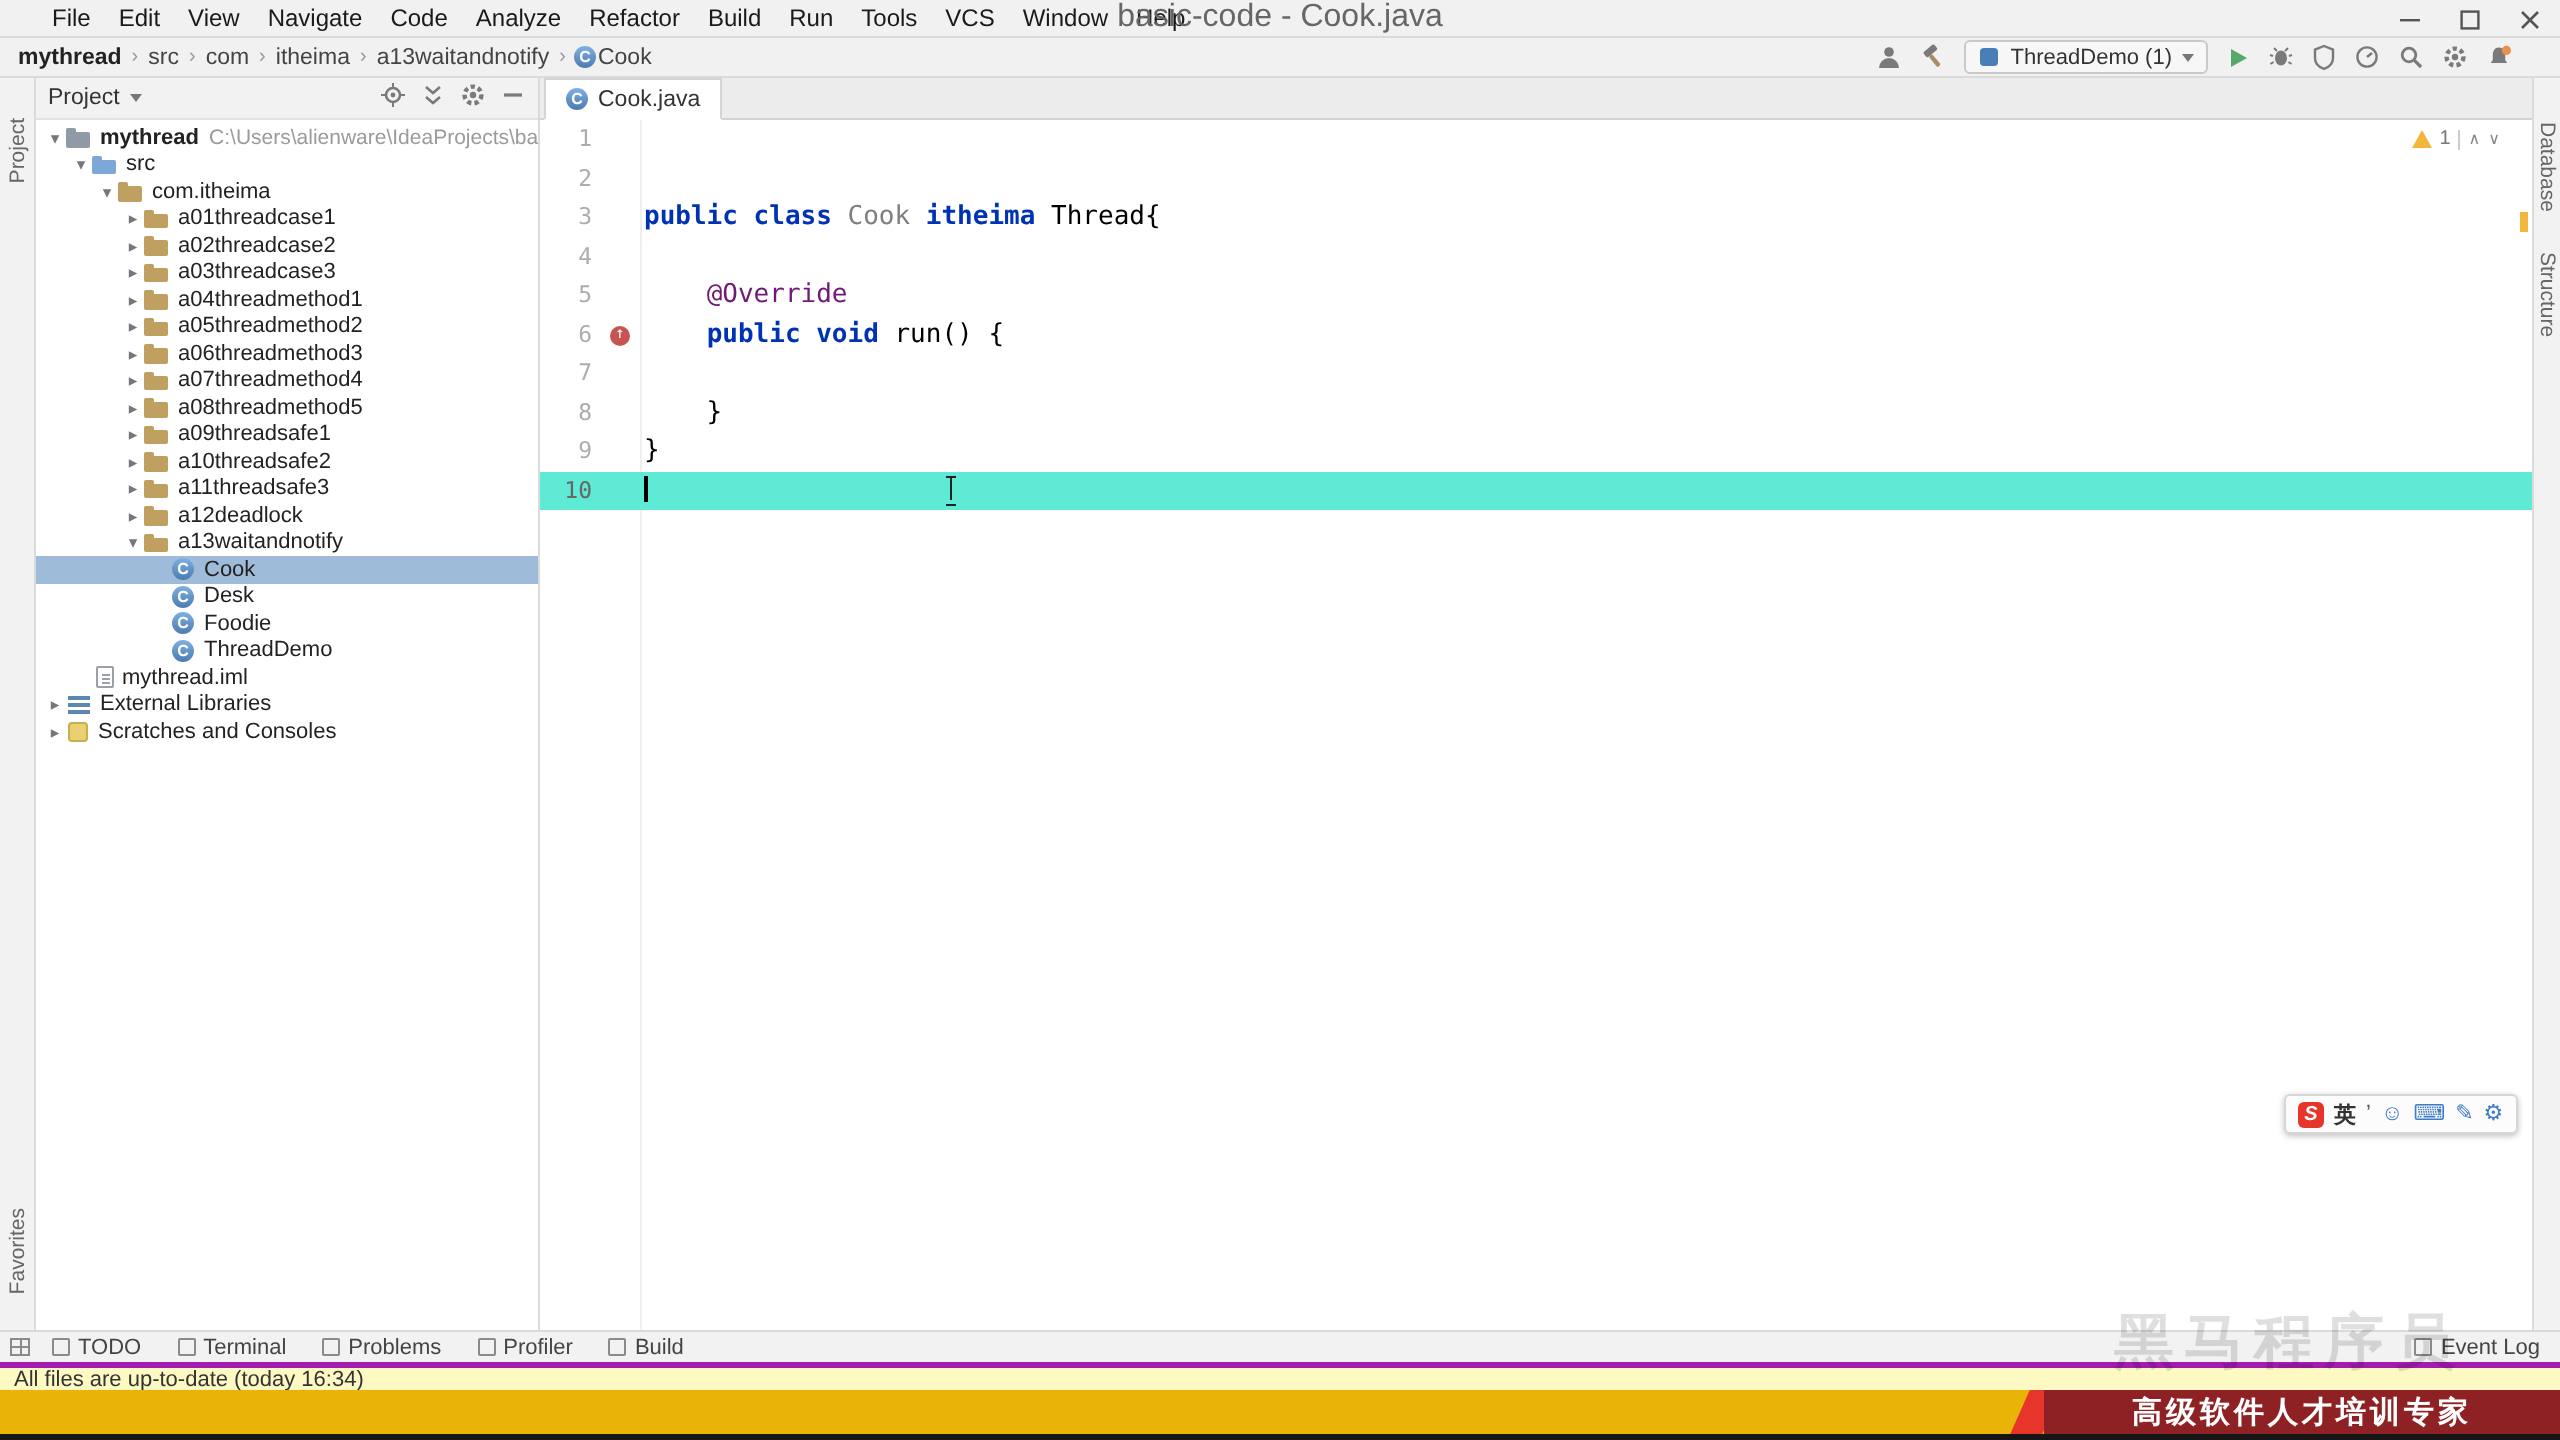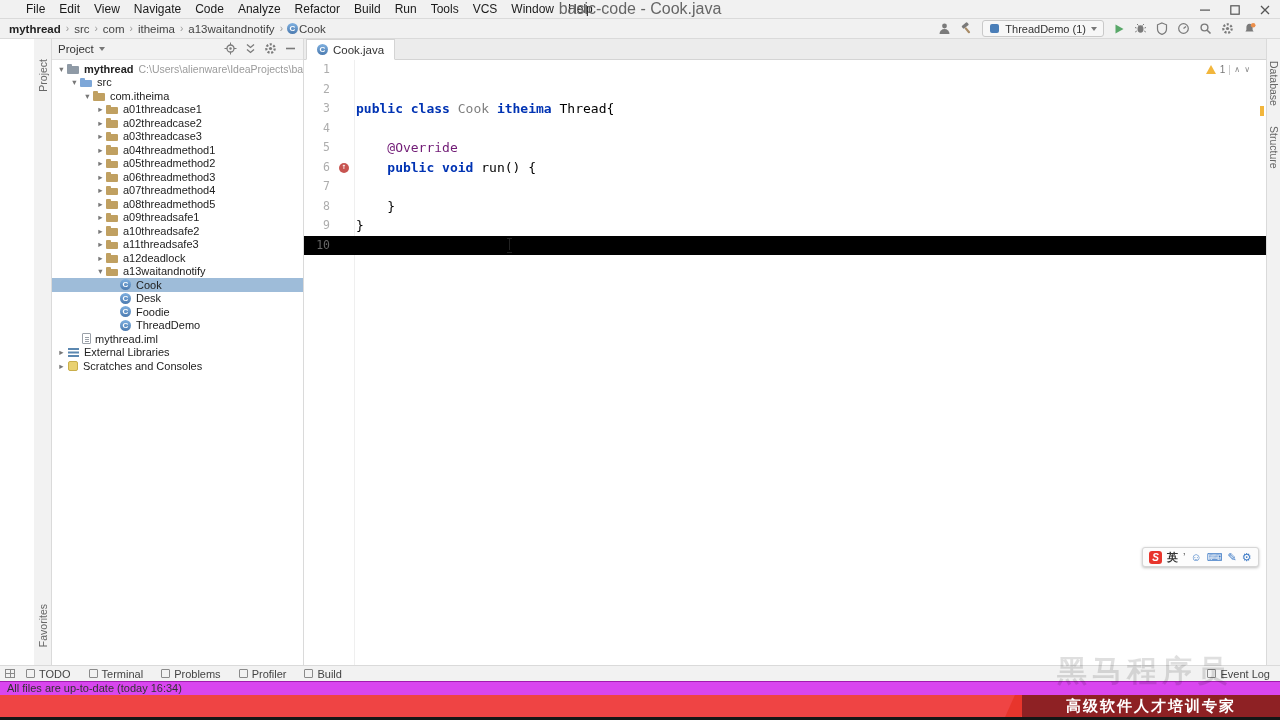--- a/index.html
+++ b/index.html
@@ -19,21 +19,21 @@
   .breadcrumb{display:flex;align-items:center;padding-left:8px;font-size:11.5px;color:#444;}
   .crumb{padding:0 1px;}
   .crumb.bold{font-weight:bold;color:#222;}
   .crumb-sep{color:#999;padding:0 4px;font-size:10px;}
   .nav-right{margin-left:auto;display:flex;align-items:center;gap:9px;padding-right:24px;}
   .nav-icon{display:flex;align-items:center;}
   .run-combo{display:flex;align-items:center;gap:5px;background:#F7F7F7;border:1px solid #C9C9C9;border-radius:3px;height:17px;padding:0 6px;font-size:11px;color:#333;}
   .combo-caret{width:0;height:0;border-left:3.5px solid transparent;border-right:3.5px solid transparent;border-top:4px solid #777;}
 
   
-  .main{position:absolute;top:39px;left:0;right:0;bottom:55px;display:flex;padding-left:34px;}
+  .main{position:absolute;top:39px;left:0;right:0;bottom:55px;display:flex;}
   .stripe-left{width:18px;background:#F2F2F2;border-right:1px solid #DADADA;position:relative;flex:none;}
   .stripe-right{width:14px;background:#F2F2F2;border-left:1px solid #DADADA;position:relative;flex:none;}
   .vlabel{writing-mode:vertical-rl;font-size:10.5px;color:#666;}
   .stripe-left .vlabel{position:absolute;left:3px;transform:rotate(180deg);}
   .stripe-left .top{top:20px;}
   .stripe-left .bottom{bottom:18px;}
   .rlabels{display:flex;flex-direction:column;align-items:center;gap:20px;padding-top:22px;}
 
   
   .project-panel{width:252px;border-right:1px solid #DADADA;background:#fff;display:flex;flex-direction:column;flex:none;}
@@ -61,21 +61,21 @@
   .ticon.scratches{width:10px;height:10px;background:#E9D171;border:1px solid #C9AE4B;border-radius:2px;margin:1px;}
 
   
   .editor-area{flex:1;display:flex;flex-direction:column;background:#fff;position:relative;min-width:0;}
   .tabbar{height:21px;background:#ECECEC;border-bottom:1px solid #D4D4D4;display:flex;align-items:stretch;padding-left:2px;flex:none;}
   .tab{display:flex;align-items:center;gap:5px;padding:0 10px;background:#fff;border:1px solid #D4D4D4;border-bottom:1px solid #fff;margin-bottom:-1px;font-size:11.5px;color:#333;}
   .cicon{display:inline-block;width:11px;height:11px;border-radius:50%;background:linear-gradient(#7FB0E0,#4C7BB0);color:#fff;font-size:8px;font-weight:bold;line-height:11px;text-align:center;flex:none;}
   .editor-body{flex:1;position:relative;overflow:hidden;}
   .editor-body::before{content:"";position:absolute;left:50px;top:0;bottom:0;width:1px;background:#EFEFEF;}
   .code-row{display:flex;height:19.5px;line-height:19.5px;font-family:"DejaVu Sans Mono","Liberation Mono",monospace;font-size:13px;position:relative;}
-  .code-row.caret-line{background:#000000;}
+  .code-row.caret-line{background:#5eead4;}
   .lnum{width:26px;text-align:right;color:#ADADAD;font-size:11.5px;flex:none;}
   .caret-line .lnum{color:#666;}
   .gicon{width:26px;flex:none;position:relative;}
   .gicon.override::before{content:"";position:absolute;left:9px;top:5px;width:10px;height:10px;border-radius:50%;background:#C75450;}
   .gicon.override::after{content:"↑";position:absolute;left:11.5px;top:4.5px;color:#fff;font-size:8px;line-height:10px;}
   .ltext{white-space:pre;color:#000;}
   .tk-kw{color:#0033B3;font-weight:bold;}
   .tk-pl{color:#000;}
   .tk-un{color:#7F7F7F;}
   .tk-an{color:#701a75;}
@@ -90,24 +90,24 @@
   .ibeam::after{content:"";position:absolute;left:1px;right:1px;top:0;height:100%;border-top:1px solid #222;border-bottom:1px solid #222;}
 
   
   .toolbar-bottom{position:absolute;left:0;right:0;bottom:39px;height:16px;background:#F2F2F2;border-top:1px solid #DADADA;display:flex;align-items:center;font-size:11px;color:#444;z-index:4;}
   .tw-grid{width:18px;height:9px;margin:0 2px 0 5px;border:1px solid #8a8a8a;background:
       linear-gradient(#8a8a8a,#8a8a8a) 50% 0/1px 100% no-repeat,
       linear-gradient(#8a8a8a,#8a8a8a) 0 50%/100% 1px no-repeat;width:10px;}
   .tw-btn{display:flex;align-items:center;gap:4px;padding:0 9px;height:100%;}
   .twi{width:9px;height:9px;border:1px solid #8a8a8a;border-radius:1px;display:inline-block;flex:none;}
   .event-log{margin-left:auto;display:flex;align-items:center;gap:4px;padding-right:10px;}
-  .statusbar{position:absolute;left:0;right:0;bottom:25px;height:14px;background:#d946ef;border-top:1px solid #a21caf;font-size:11px;color:#333;line-height:13px;padding-left:7px;z-index:4;}
-
-  
-  .banner{position:absolute;left:0;right:0;bottom:3px;height:22px;background:#ef4444;z-index:7;}
+  .statusbar{position:absolute;left:0;right:0;bottom:25px;height:14px;background:#fef9c3;border-top:3px solid #a21caf;font-size:11px;color:#333;line-height:13px;padding-left:7px;z-index:4;}
+
+  
+  .banner{position:absolute;left:0;right:0;bottom:3px;height:22px;background:#eab308;z-index:7;}
   .banner-accent{position:absolute;right:254px;top:0;width:16px;height:22px;background:#E8352C;transform:skewX(-24deg);}
   .banner-red{position:absolute;right:0;top:0;width:258px;height:22px;background:#8E2124;display:flex;align-items:center;justify-content:center;}
   .banner-text{color:#fff;font-weight:bold;font-size:15px;letter-spacing:2px;font-family:"Liberation Sans",sans-serif;}
   .blackbar{position:absolute;left:0;right:0;bottom:0;height:3px;background:#161616;z-index:7;}
   .watermark{position:absolute;right:48px;bottom:28px;font-size:30px;letter-spacing:5px;color:#000;opacity:0.12;z-index:5;font-weight:bold;}
 
   
   .ime{position:absolute;left:1142px;top:547px;height:20px;background:#FCFCFC;border:1px solid #D6D6D6;border-radius:3px;box-shadow:0 1px 3px rgba(0,0,0,.25);display:flex;align-items:center;gap:5px;padding:0 6px;z-index:9;}
   .ime-logo{width:13px;height:13px;border-radius:3px;background:#E8352C;color:#fff;font-weight:bold;font-size:10px;line-height:13px;text-align:center;font-style:italic;flex:none;}
   .ime-mode{font-size:11px;color:#333;font-weight:bold;}

